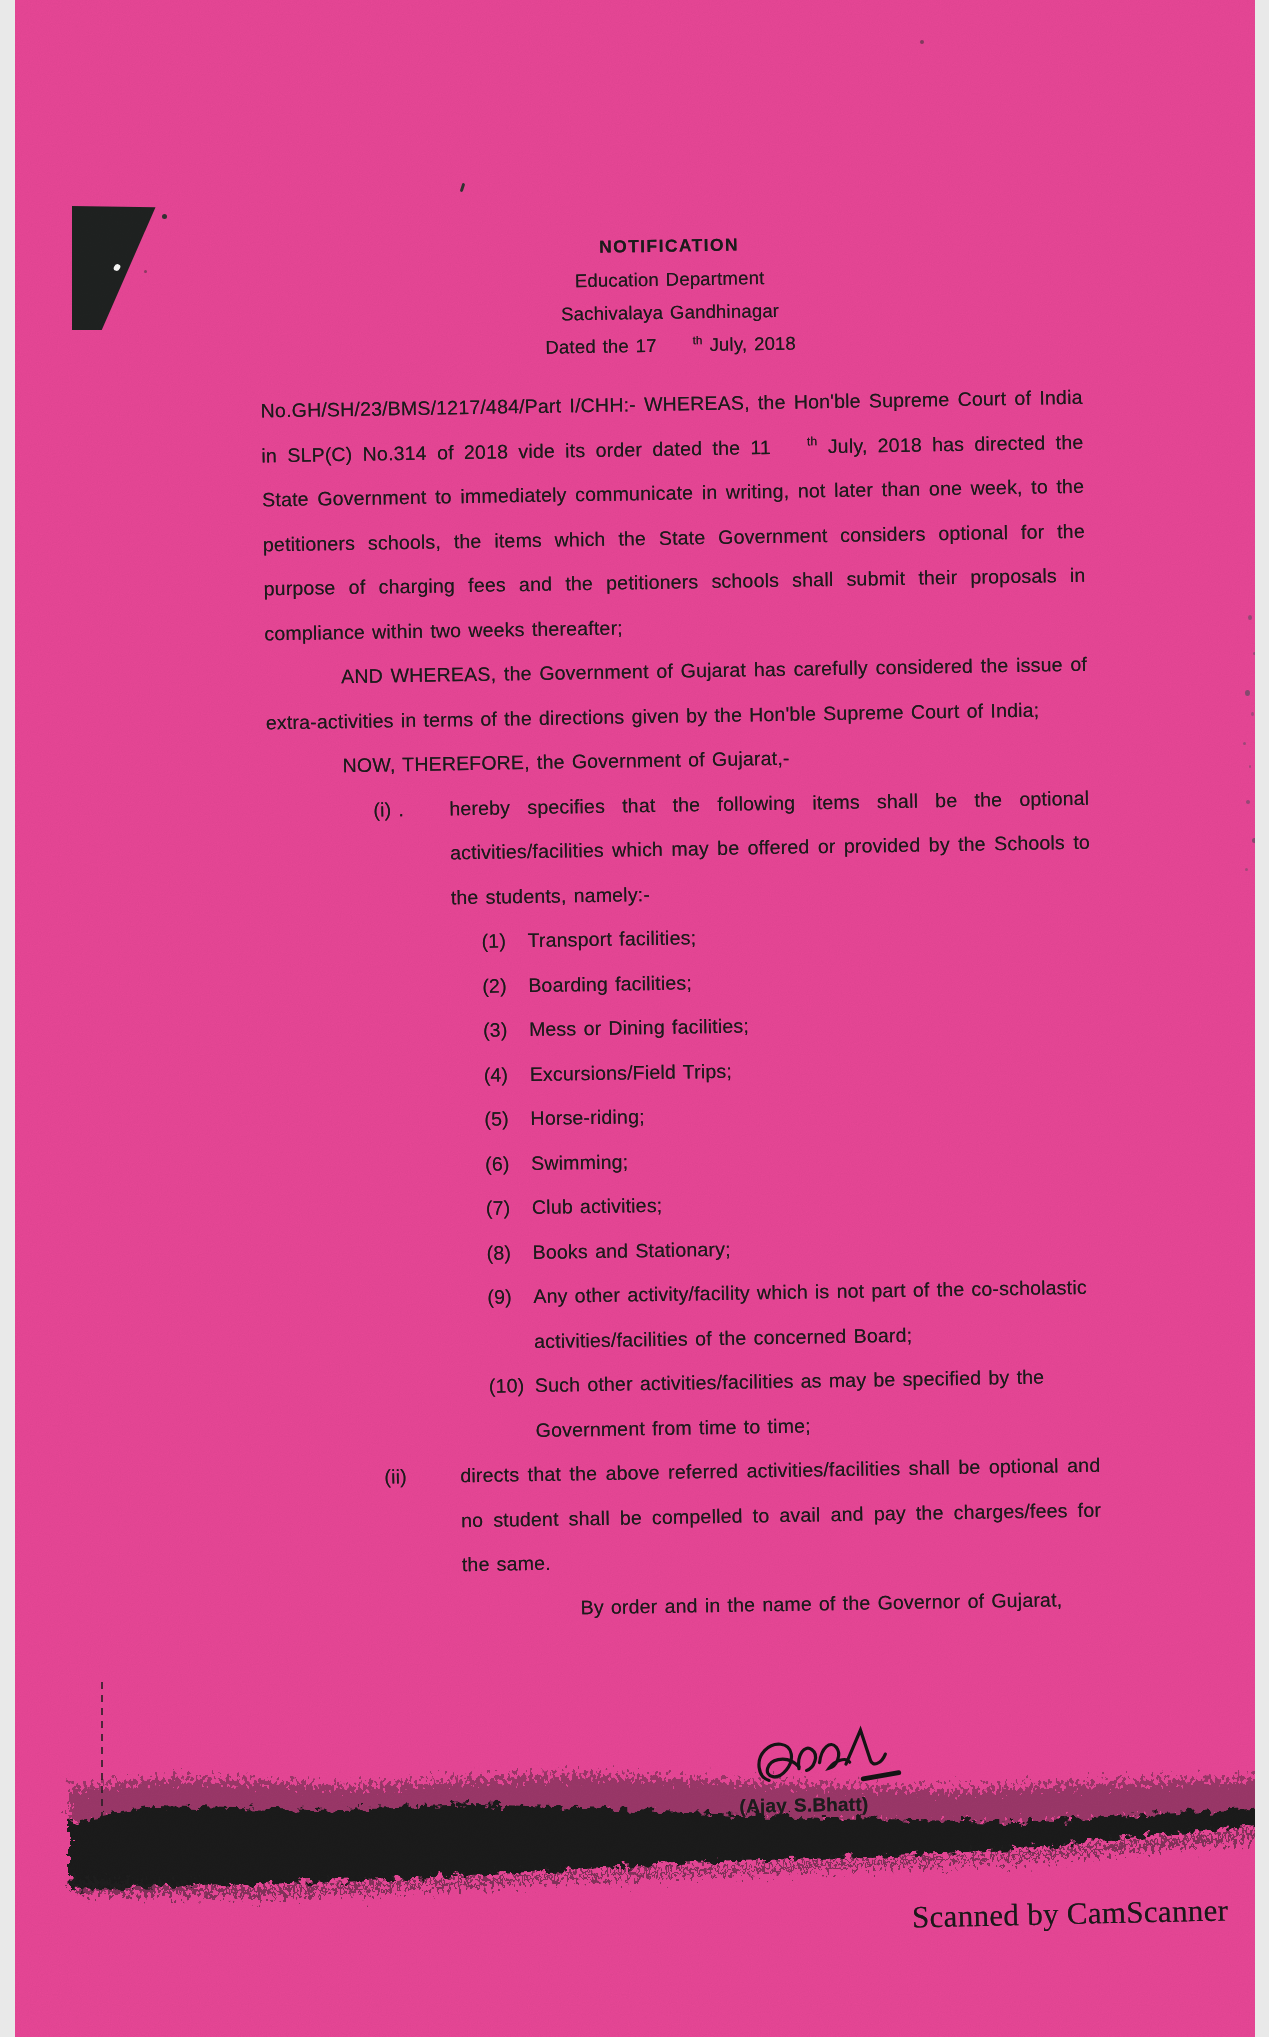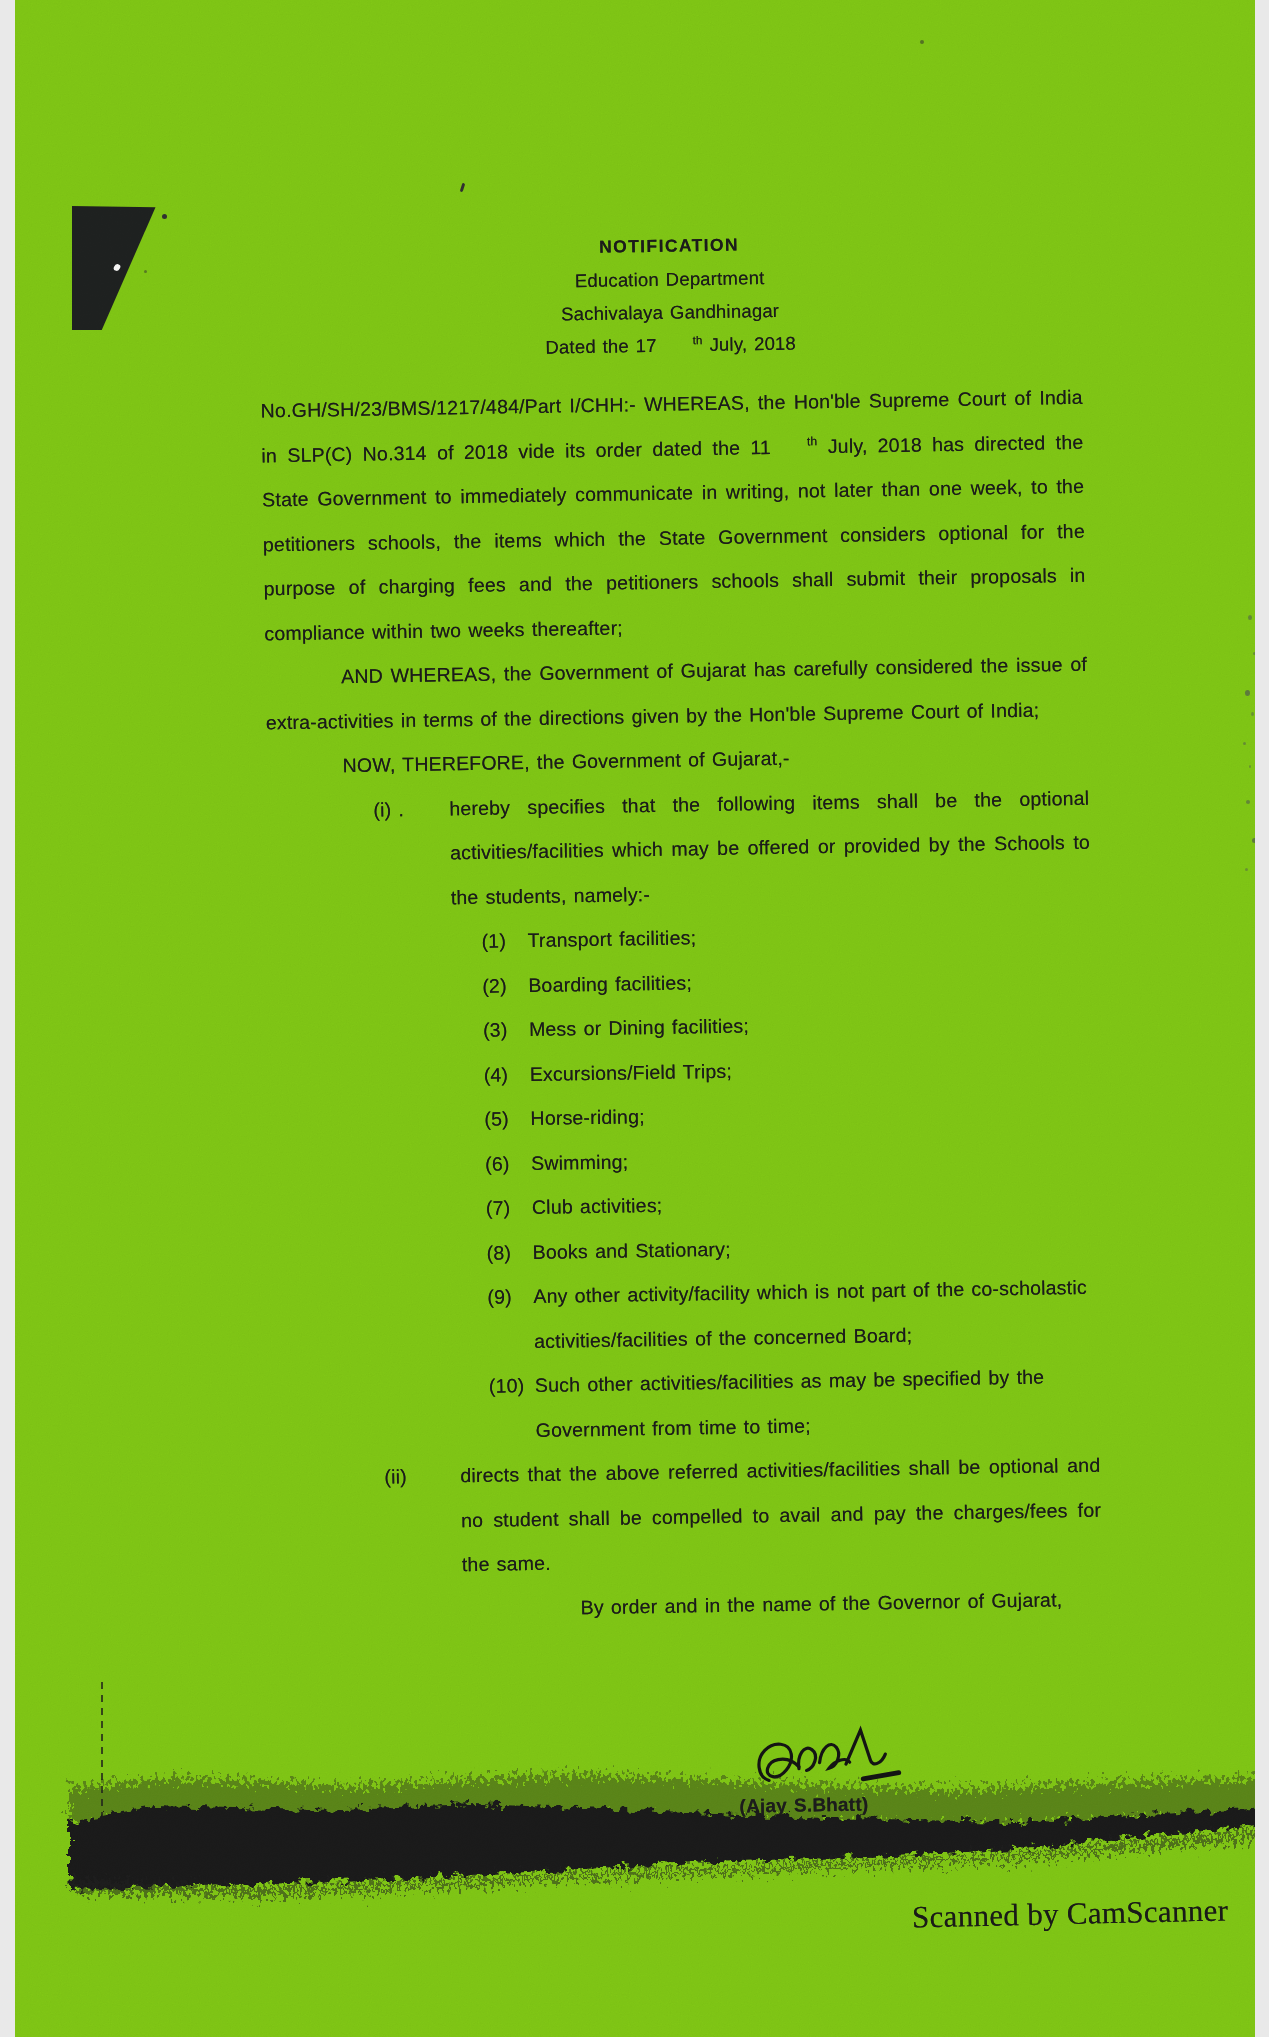--- a/index.html
+++ b/index.html
@@ -1,18 +1,18 @@
 <!DOCTYPE html>
 <html><head>
 <meta charset="utf-8">
 <style>
   html,body{margin:0;padding:0;background:#e9e9e9;}
   .page{
     position:relative;width:1240px;height:2037px;margin:0 auto;
-    background:#84cc16;overflow:hidden;
+    background:#ec4899;overflow:hidden;
     font-family:"Liberation Sans",sans-serif;color:#1d1d1d;
   }
   
   .wedge{position:absolute;left:57px;top:206px;width:84px;height:124px;
     background:#202322;clip-path:polygon(0 0,100% 1%,36% 100%,0 100%);}
   .wedge-hole{position:absolute;left:99px;top:264px;width:6px;height:7px;background:#fdfdfc;border-radius:60% 40% 55% 45%;transform:rotate(25deg);}
   .speck{position:absolute;background:#333;border-radius:50%;}
   .speck.tick{border-radius:2px;}
   .edge-dot{position:absolute;border-radius:50%;background:#4a4f5a;filter:blur(.4px);}
   .margin-dashes{position:absolute;left:86px;top:1682px;width:2px;height:150px;opacity:.75;

